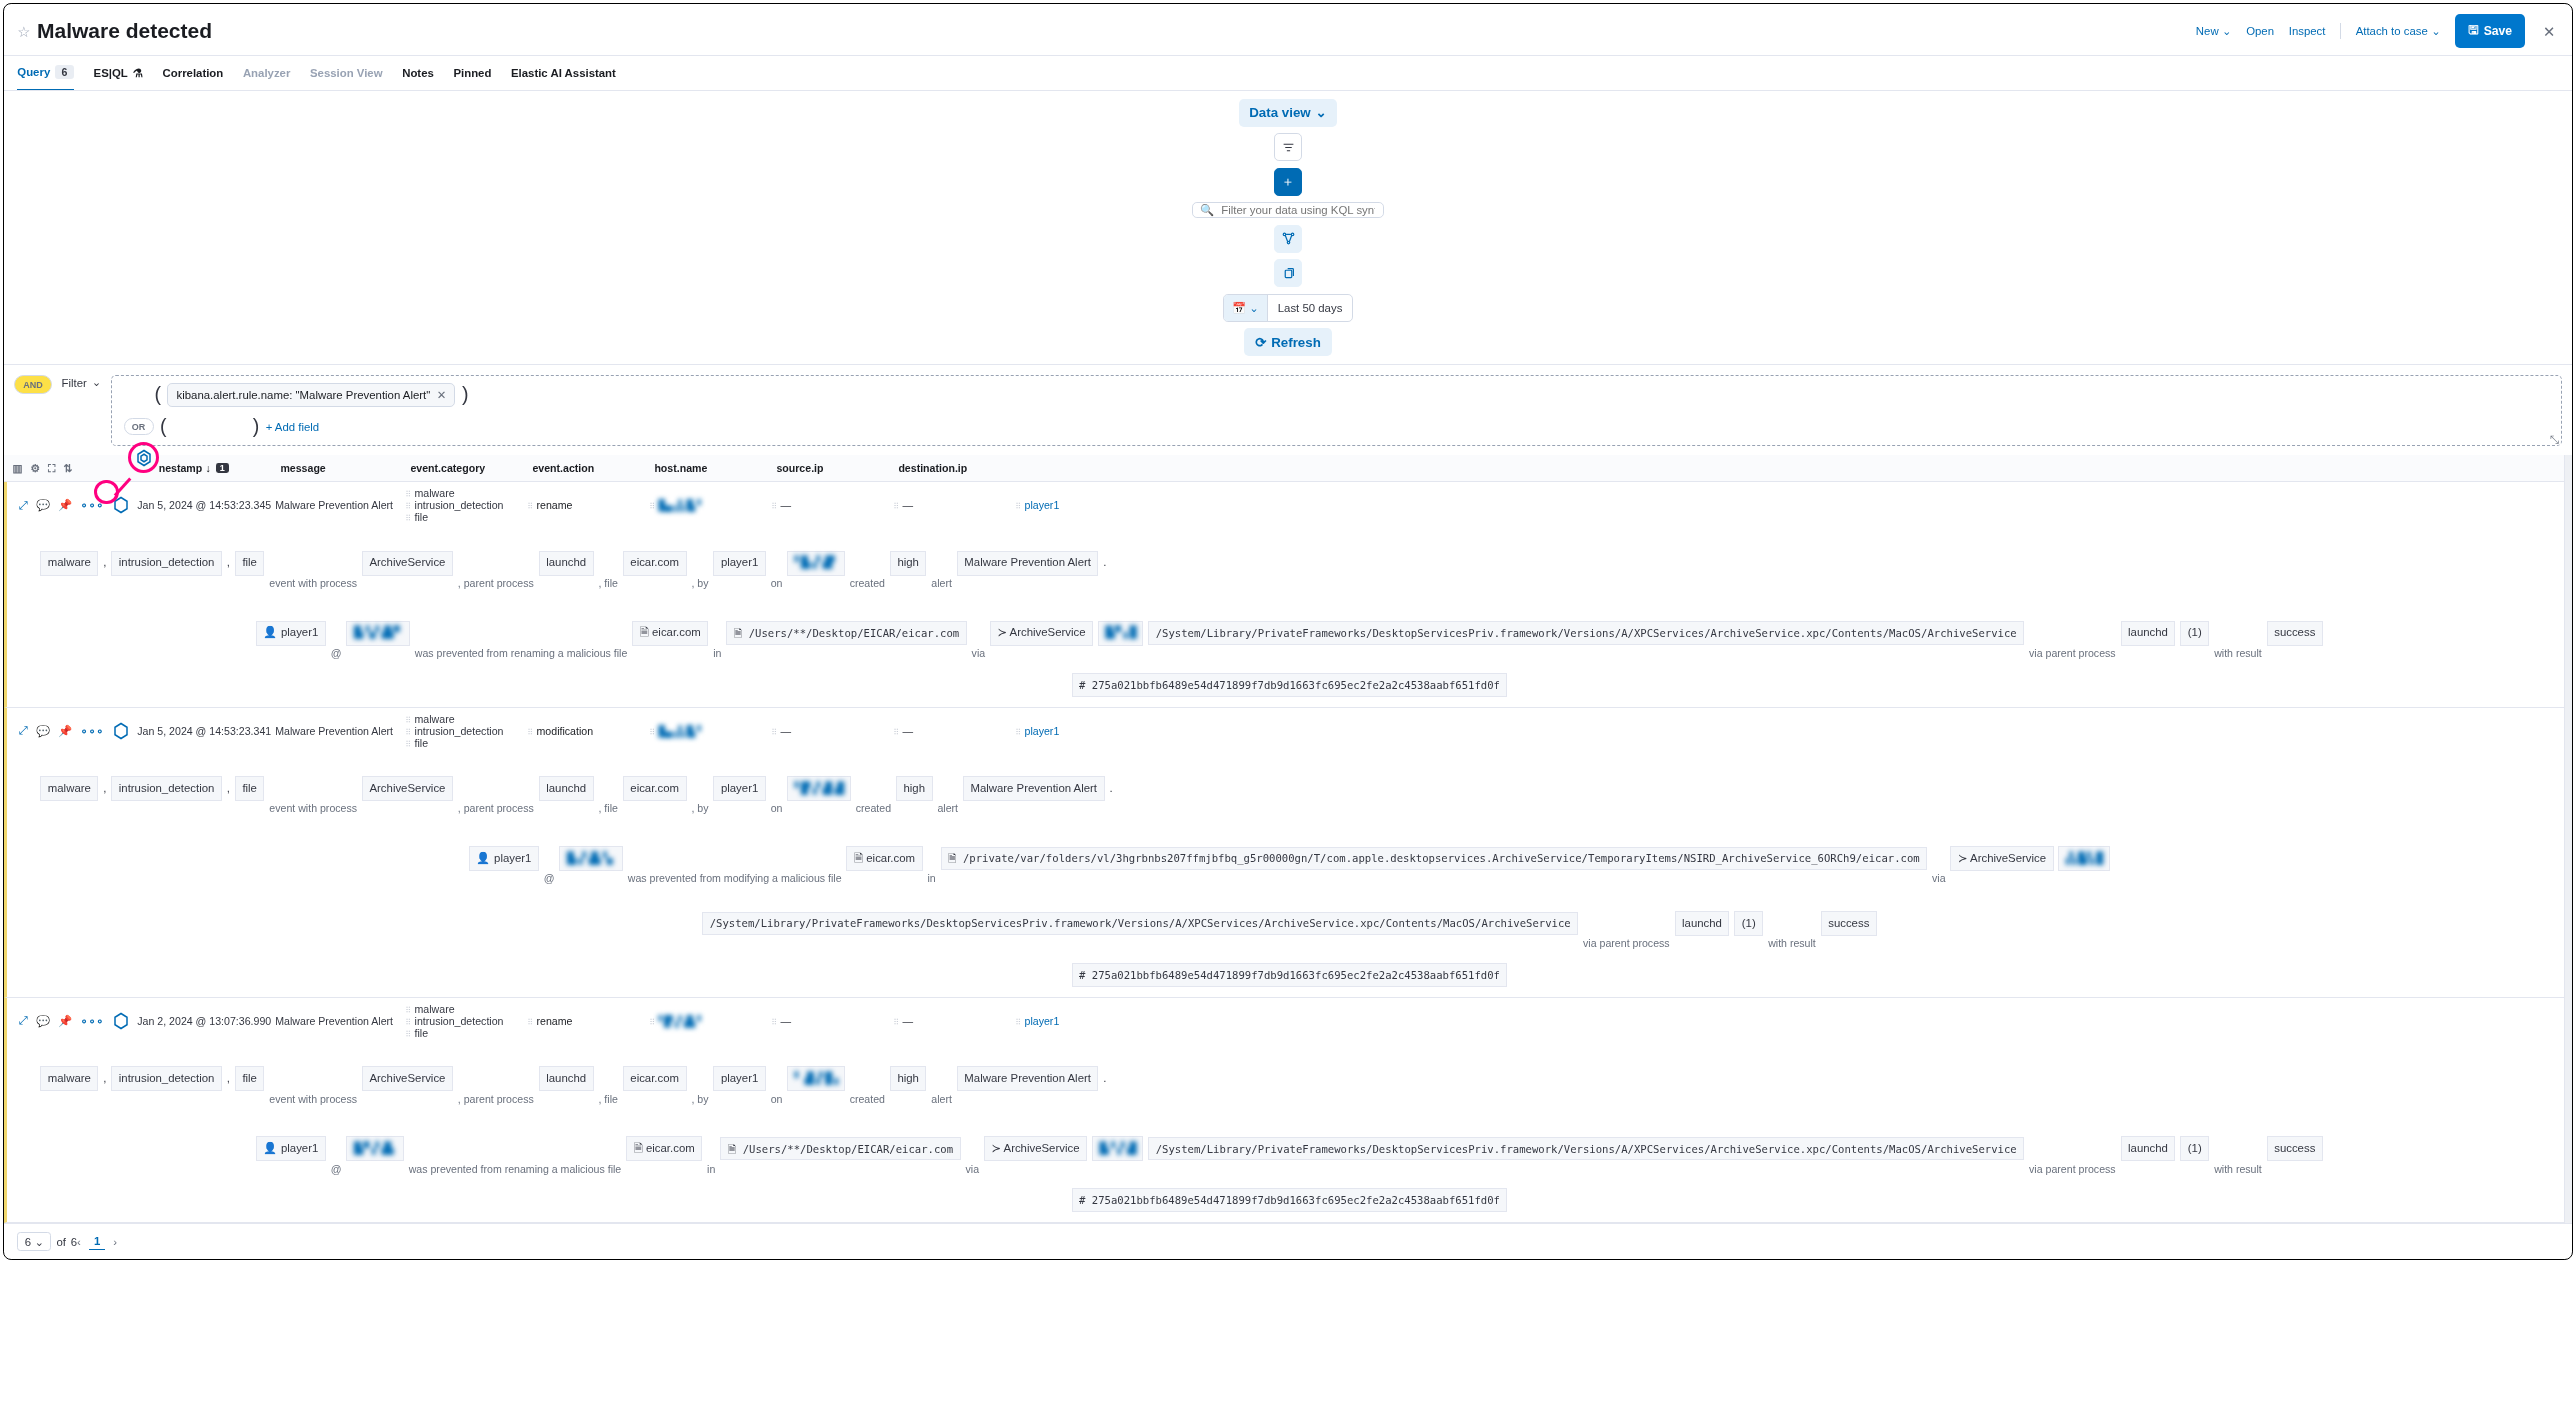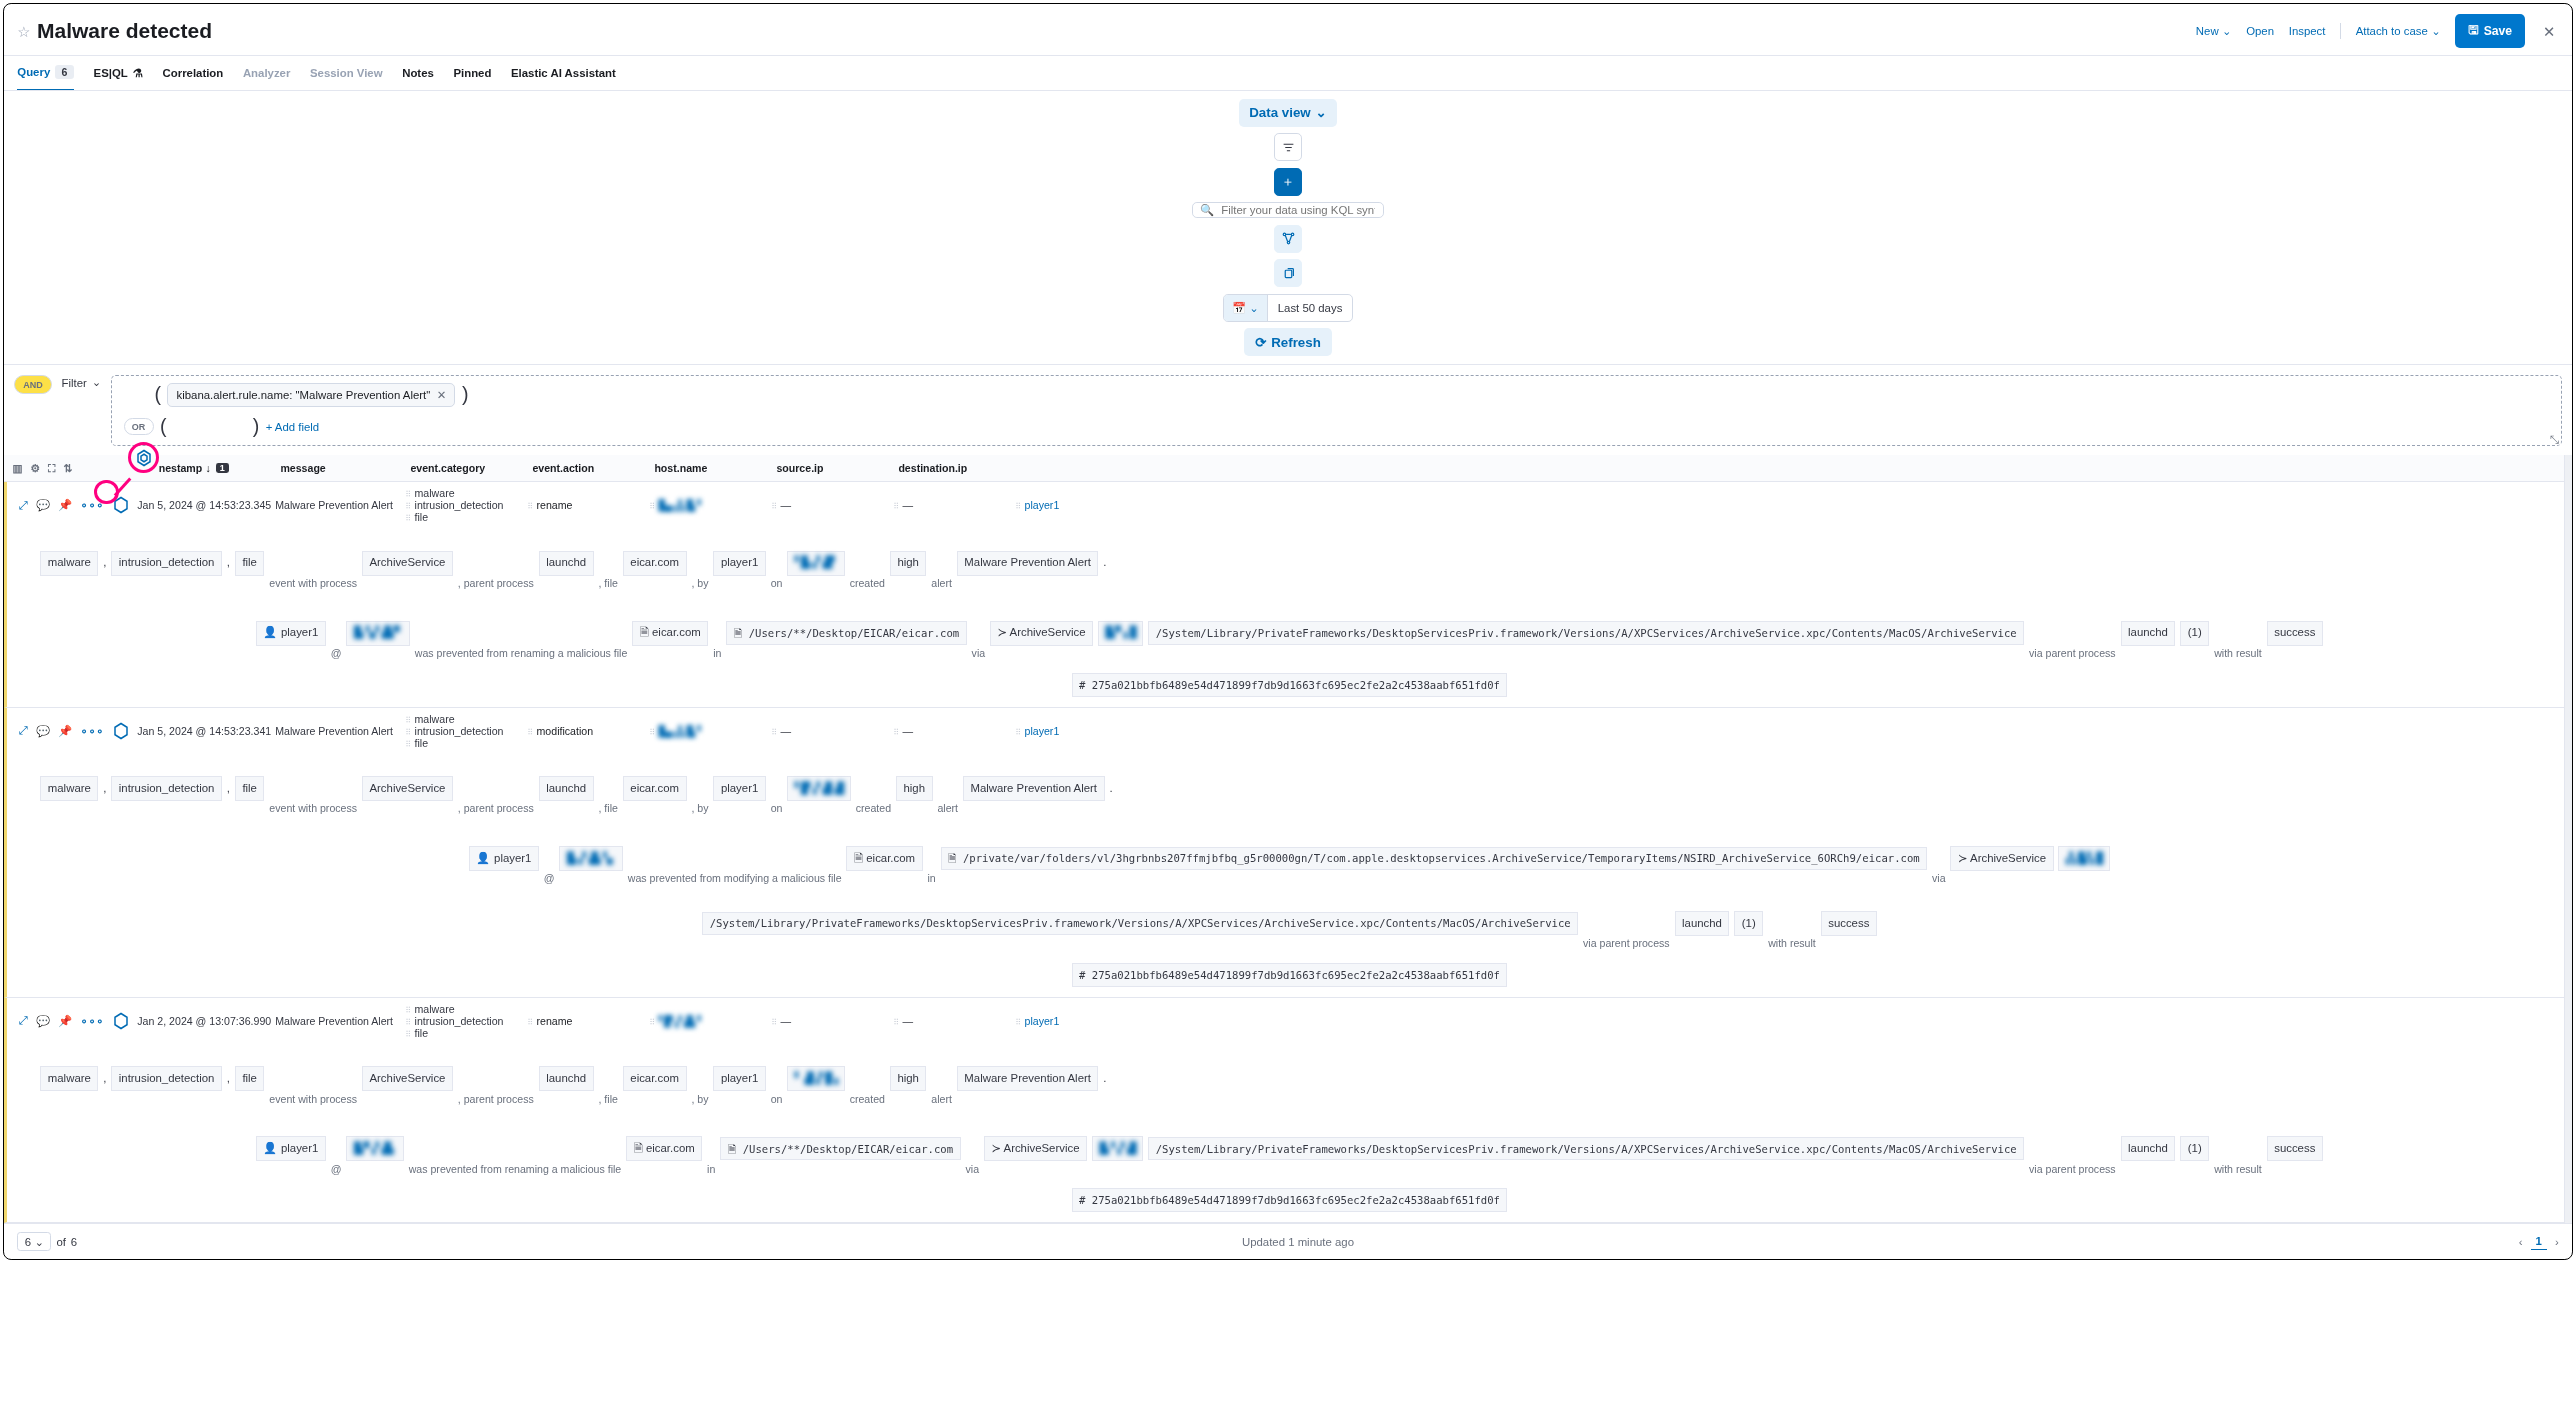--- a/index.html
+++ b/index.html
@@ -476,21 +476,20 @@
 
   <div class="footer">
     <div class="footer-left">
       <span class="footer-n">
           <span>6</span> 
           <span>⌄</span>
         </span>
       <span>of</span>
       <span>6</span>
     </div>
-    <div class="footer-center">Updated 1 minute ago</div>
     <div class="footer-right">
       <span>‹</span>
       <span class="page-num">1</span>
       <span>›</span>
     </div>
   </div>
 </div>
 
 
 </body></html>

